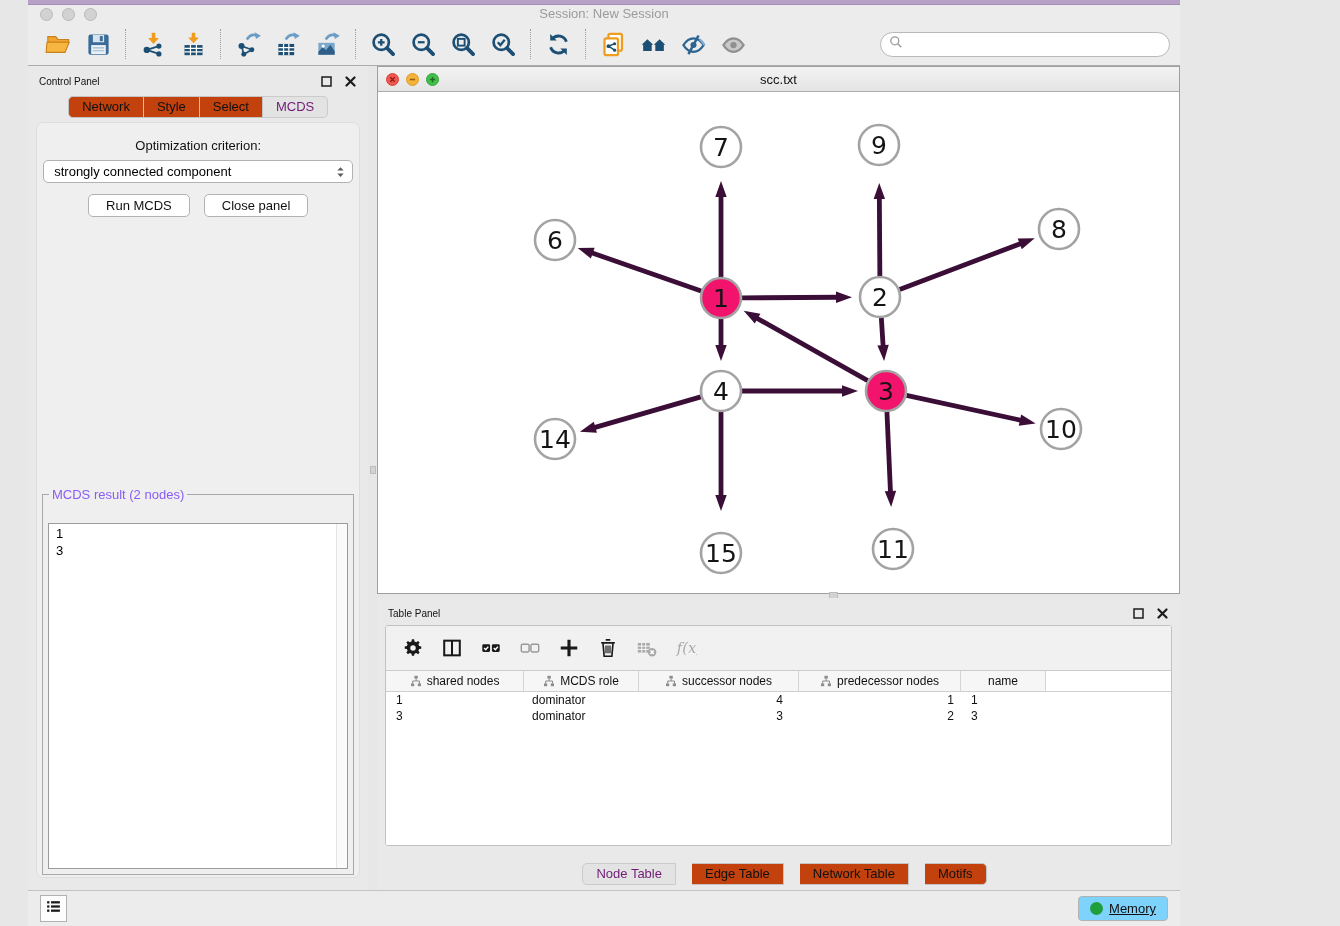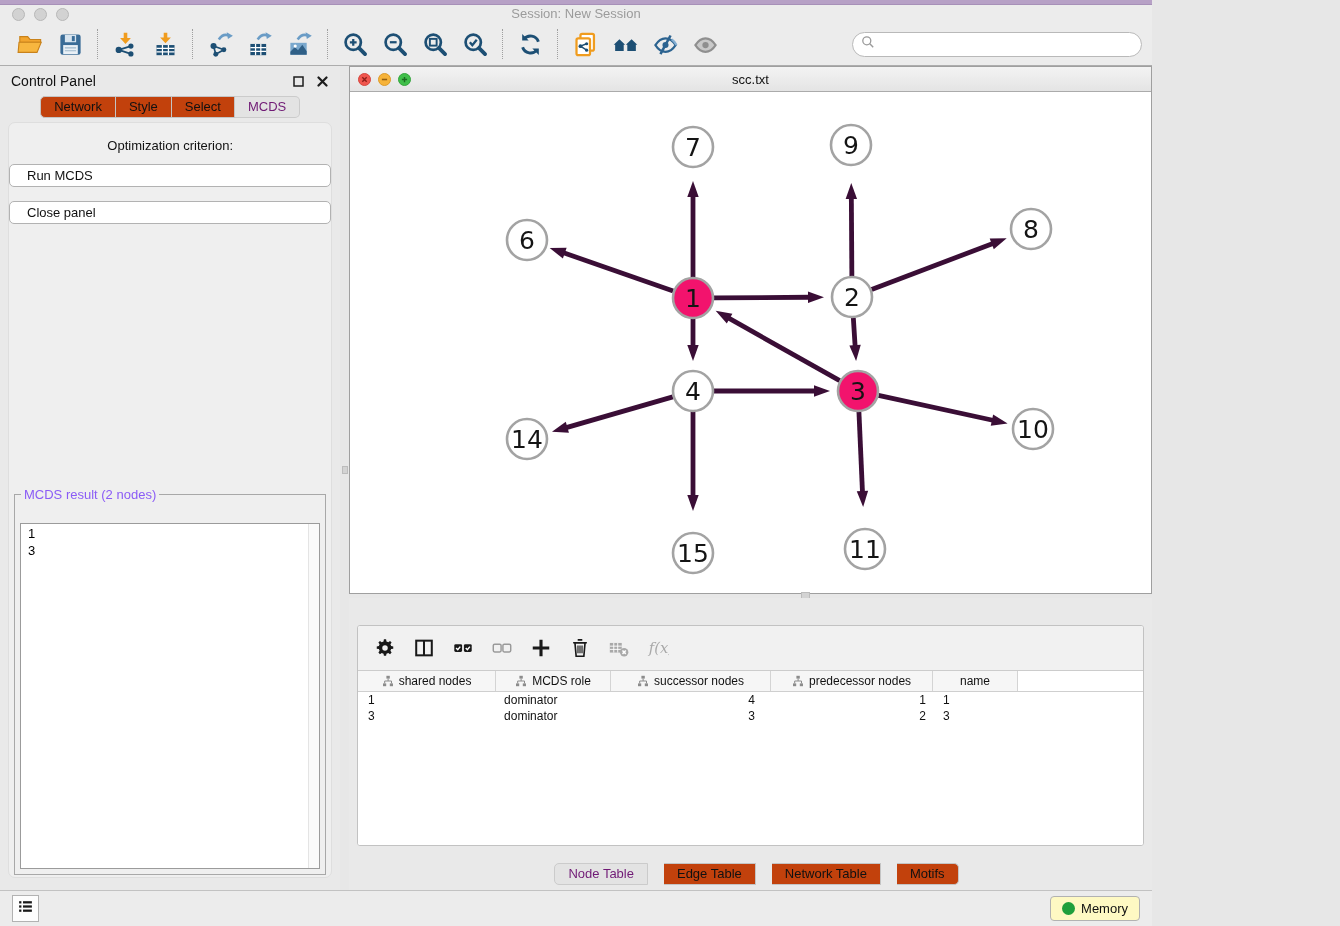--- a/index.html
+++ b/index.html
@@ -2,21 +2,21 @@
 <html><head>
 <meta charset="utf-8">
 <style>
   * { box-sizing: border-box; }
   html,body { margin:0; padding:0; }
   body {
     width:1340px; height:926px; overflow:hidden;
     font-family:"Liberation Sans", sans-serif;
     background:#e7e7e7; -webkit-font-smoothing:antialiased;
   }
-  .app { position:relative; width:1152px; height:926px; }
+  .app { position:relative; width:1152px; height:926px;margin-left:28px; }
 
   
   .titlebar { height:23px; background:#ececec; position:relative; }
   .purple-strip { height:5px; background:#b7a1c6; border-bottom:1px solid #a790b8; }
   .lights { position:absolute; left:12px; top:8px; display:flex; gap:9px; }
   .light-gray { width:13px; height:13px; border-radius:50%; background:#d2d2d2; border:1px solid #b8b8b8; }
   .title-text { position:absolute; top:6px; left:0; right:0; text-align:center; font-size:13px; color:#9b9b9b; }
 
   
   .toolbar { height:43px; background:#ececec; border-bottom:1px solid #adadad;
@@ -27,36 +27,36 @@
   .search-wrap { margin-left:auto; }
   .search-box { width:290px; height:25px; background:#fff; border:1px solid #b9b9b9;
                 border-radius:13px; display:flex; align-items:center; padding:0 7px; }
   .search-box input { border:none; outline:none; flex:1; font-size:13px; background:transparent; padding:0 4px; }
 
   
   .main { display:flex; height:824px; }
 
   
   .control-panel { width:396px; background:#e9e9e9; position:relative; }
-  .panel-header { height:30px; display:flex; align-items:center; padding:0 11px; font-size:14px; color:#111; }
+  .panel-header { height:30px; display:flex; align-items:center; padding:0 11px; font-size:10px; color:#111; }
   .win-btns { margin-left:auto; display:flex; gap:11px; align-items:center; }
   .win-btn { width:13px; height:13px; display:flex; align-items:center; justify-content:center; }
   .cp-tabs { display:flex; justify-content:center; height:22px; }
   .tab { background:#c2410c; border:1px solid #c4c4c4; border-left:none; padding:0 13px;
          font-size:13px; line-height:20px; color:#111; white-space:nowrap; }
   .tab:first-child { border-left:1px solid #c4c4c4; border-radius:5px 0 0 5px; }
   .tab:last-child { border-radius:0 5px 5px 0; }
   .tab.sel { background:#e3e3e3; color:#701a75; border-color:#cbcbcb; }
   .cp-content { position:absolute; top:56px; left:8px; right:8px; bottom:12px;
                 background:#efefef; border:1px solid #dedede; border-radius:7px; }
   .opt-label { text-align:center; margin-top:15px; font-size:13px; color:#111; }
   .dropdown { margin:7px auto 0; width:310px; height:23px; background:#fff; border:1px solid #b2b2b2;
               border-radius:5px; display:flex; align-items:center; font-size:13px; padding-left:10px; }
   .dd-arrows { margin-left:auto; padding-right:4px; display:flex; align-items:center; }
-  .btn-row { display:flex; justify-content:center; gap:14px; margin-top:11px;flex-direction:column; }
+  .btn-row { display:flex; justify-content:center; gap:14px; margin-top:11px; }
   .btn { height:23px; background:#fff; border:1px solid #b2b2b2; border-radius:5px;
          font-size:13px; padding:0 17px; display:flex; align-items:center; color:#111; }
   fieldset.result-group { position:absolute; left:5px; right:5px; top:364px; bottom:2px;
               border:1px solid #a8a8a8; margin:0; padding:4px; background:transparent; }
   fieldset.result-group legend { font-size:13px; padding:0 3px; margin-left:2px; color:#8b5cf6; }
   .result-area { position:absolute; left:5px; right:5px; top:21px; bottom:5px; background:#fff;
                  border:1px solid #9b9b9b; font-size:13px; line-height:17px; padding:1px 0; }
   .result-line { padding:0 7px; }
   .result-scroll { position:absolute; right:0; top:0; bottom:0; width:11px; background:#fafafa; border-left:1px solid #e4e4e4; }
 
@@ -91,22 +91,22 @@
   .tbl-rows { flex:1; background:#fff; font-size:12px; }
   .tr { display:flex; height:16px; line-height:16px; }
   .td { white-space:nowrap; overflow:hidden; color:#111; }
   .tp-tabs { position:absolute; bottom:5px; left:12px; right:0; display:flex; justify-content:center;gap:16px; }
 
   
   .statusbar { height:36px; border-top:1px solid #c2c2c2; background:#ececec;
                display:flex; align-items:center; padding:0 12px; }
   .list-btn { width:27px; height:27px; background:#fdfdfd; border:1px solid #b2b2b2;
               display:flex; align-items:center; justify-content:center; }
-  .memory-btn { margin-left:auto; height:25px; background:#fef9c3; border:1px solid #b2b2b2; border-radius:4px;
-                display:flex; align-items:center; gap:6px; padding:0 11px; font-size:13px; color:#111; }
+  .memory-btn { margin-left:auto; height:25px; background:#7dd3fc; border:1px solid #b2b2b2; border-radius:4px;
+                display:flex; align-items:center; gap:6px; padding:0 11px; font-size:13px; color:#111;text-decoration:underline; }
   .mem-dot { width:13px; height:13px; border-radius:50%; background:#1f9f3c; }
 </style>
 </head>
 <body>
 
 <div class="app">
 
   <div class="titlebar">
     <div class="purple-strip"></div>
     <div class="lights">
@@ -314,20 +314,29 @@
       </div>
       <div class="cp-tabs" id="cp-tabs">
           <div class="tab">Network</div>
           <div class="tab">Style</div>
           <div class="tab">Select</div>
           <div class="tab sel">MCDS</div>
         </div>
 
       <div class="cp-content">
         <div class="opt-label">Optimization criterion:</div>
+        <div class="dropdown">
+          <span>strongly connected component</span>
+          <span class="dd-arrows">
+            <svg width="15" height="16" viewBox="0 0 16 16">
+                <path d="M4.6 6.4L8 2.8l3.4 3.6z" fill="#5c5c5c"></path>
+                <path d="M4.6 9.6L8 13.2l3.4-3.6z" fill="#5c5c5c"></path>
+              </svg>
+          </span>
+        </div>
         <div class="btn-row">
           <button class="btn">Run MCDS</button>
           <button class="btn">Close panel</button>
         </div>
 
         <fieldset class="result-group">
           <legend>MCDS result (2 nodes)</legend>
           <div class="result-area" id="result-lines">
             <div class="result-scroll"></div>
           <div class="result-line">1</div>
@@ -468,20 +477,35 @@
               </g>
             </svg>
         </div>
       </div>
 
       <div class="hsplit">
         <div class="hsplit-handle"></div>
       </div>
 
       <div class="table-panel">
+        <div class="panel-header">
+          <span>Table Panel</span>
+          <span class="win-btns">
+            <span class="win-btn">
+              <svg width="11" height="11" viewBox="0 0 11 11">
+                  <rect x="1" y="1" width="9" height="9" fill="none" stroke="#1c1c1c" stroke-width="1.5"></rect>
+                </svg>
+            </span>
+            <span class="win-btn">
+              <svg width="11" height="11" viewBox="0 0 11 11">
+                  <path d="M1.5 1.5l8 8M9.5 1.5l-8 8" stroke="#1c1c1c" stroke-width="2.2" stroke-linecap="round"></path>
+                </svg>
+            </span>
+          </span>
+        </div>
 
         <div class="tp-body">
           <div class="tp-toolbar" id="tp-toolbar">
               <div class="tbtn">
                 <span>
                   <svg width="22" height="22" viewBox="0 0 24 24">
                     <path d="M10.8 2.5h2.4l.4 2.3 2 .8 1.9-1.3 1.7 1.7-1.3 1.9.8 2 2.3.4v2.4l-2.3.4-.8 2 1.3 1.9-1.7 1.7-1.9-1.3-2 .8-.4 2.3h-2.4l-.4-2.3-2-.8-1.9 1.3-1.7-1.7 1.3-1.9-.8-2-2.3-.4v-2.4l2.3-.4.8-2-1.3-1.9 1.7-1.7 1.9 1.3 2-.8z" fill="#191919"></path>
                     <circle cx="12" cy="12" r="3" fill="#f1f1f1"></circle>
                   </svg>
                 </span>

